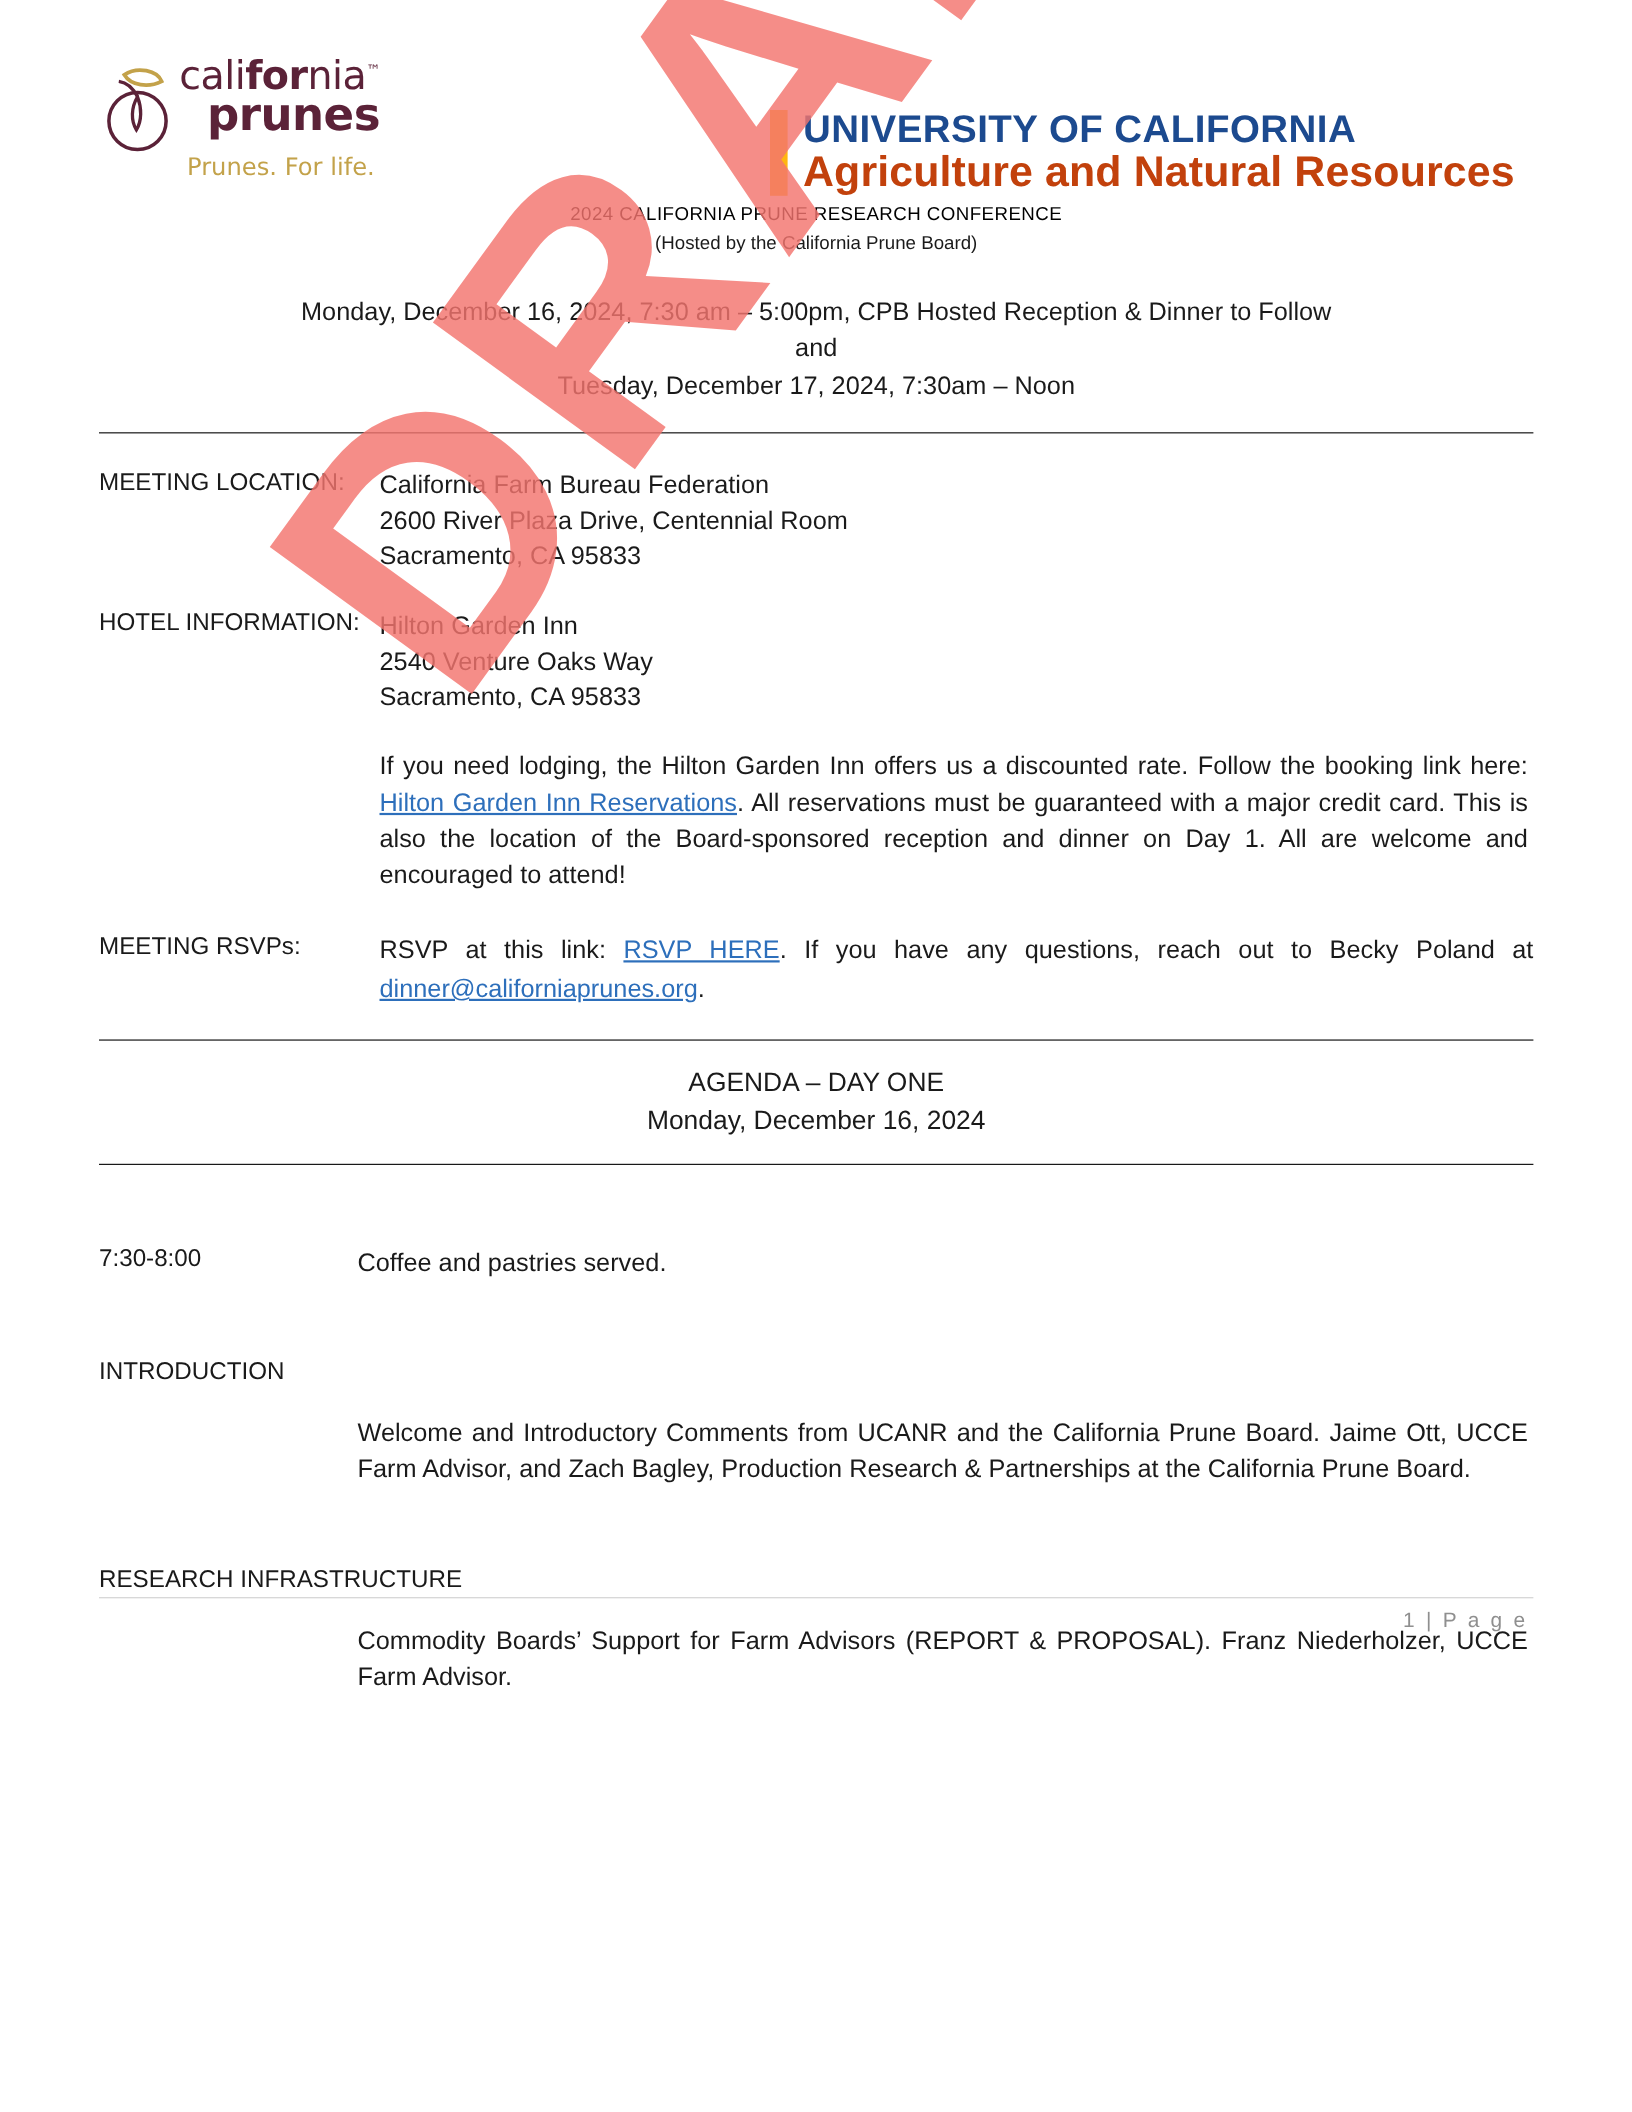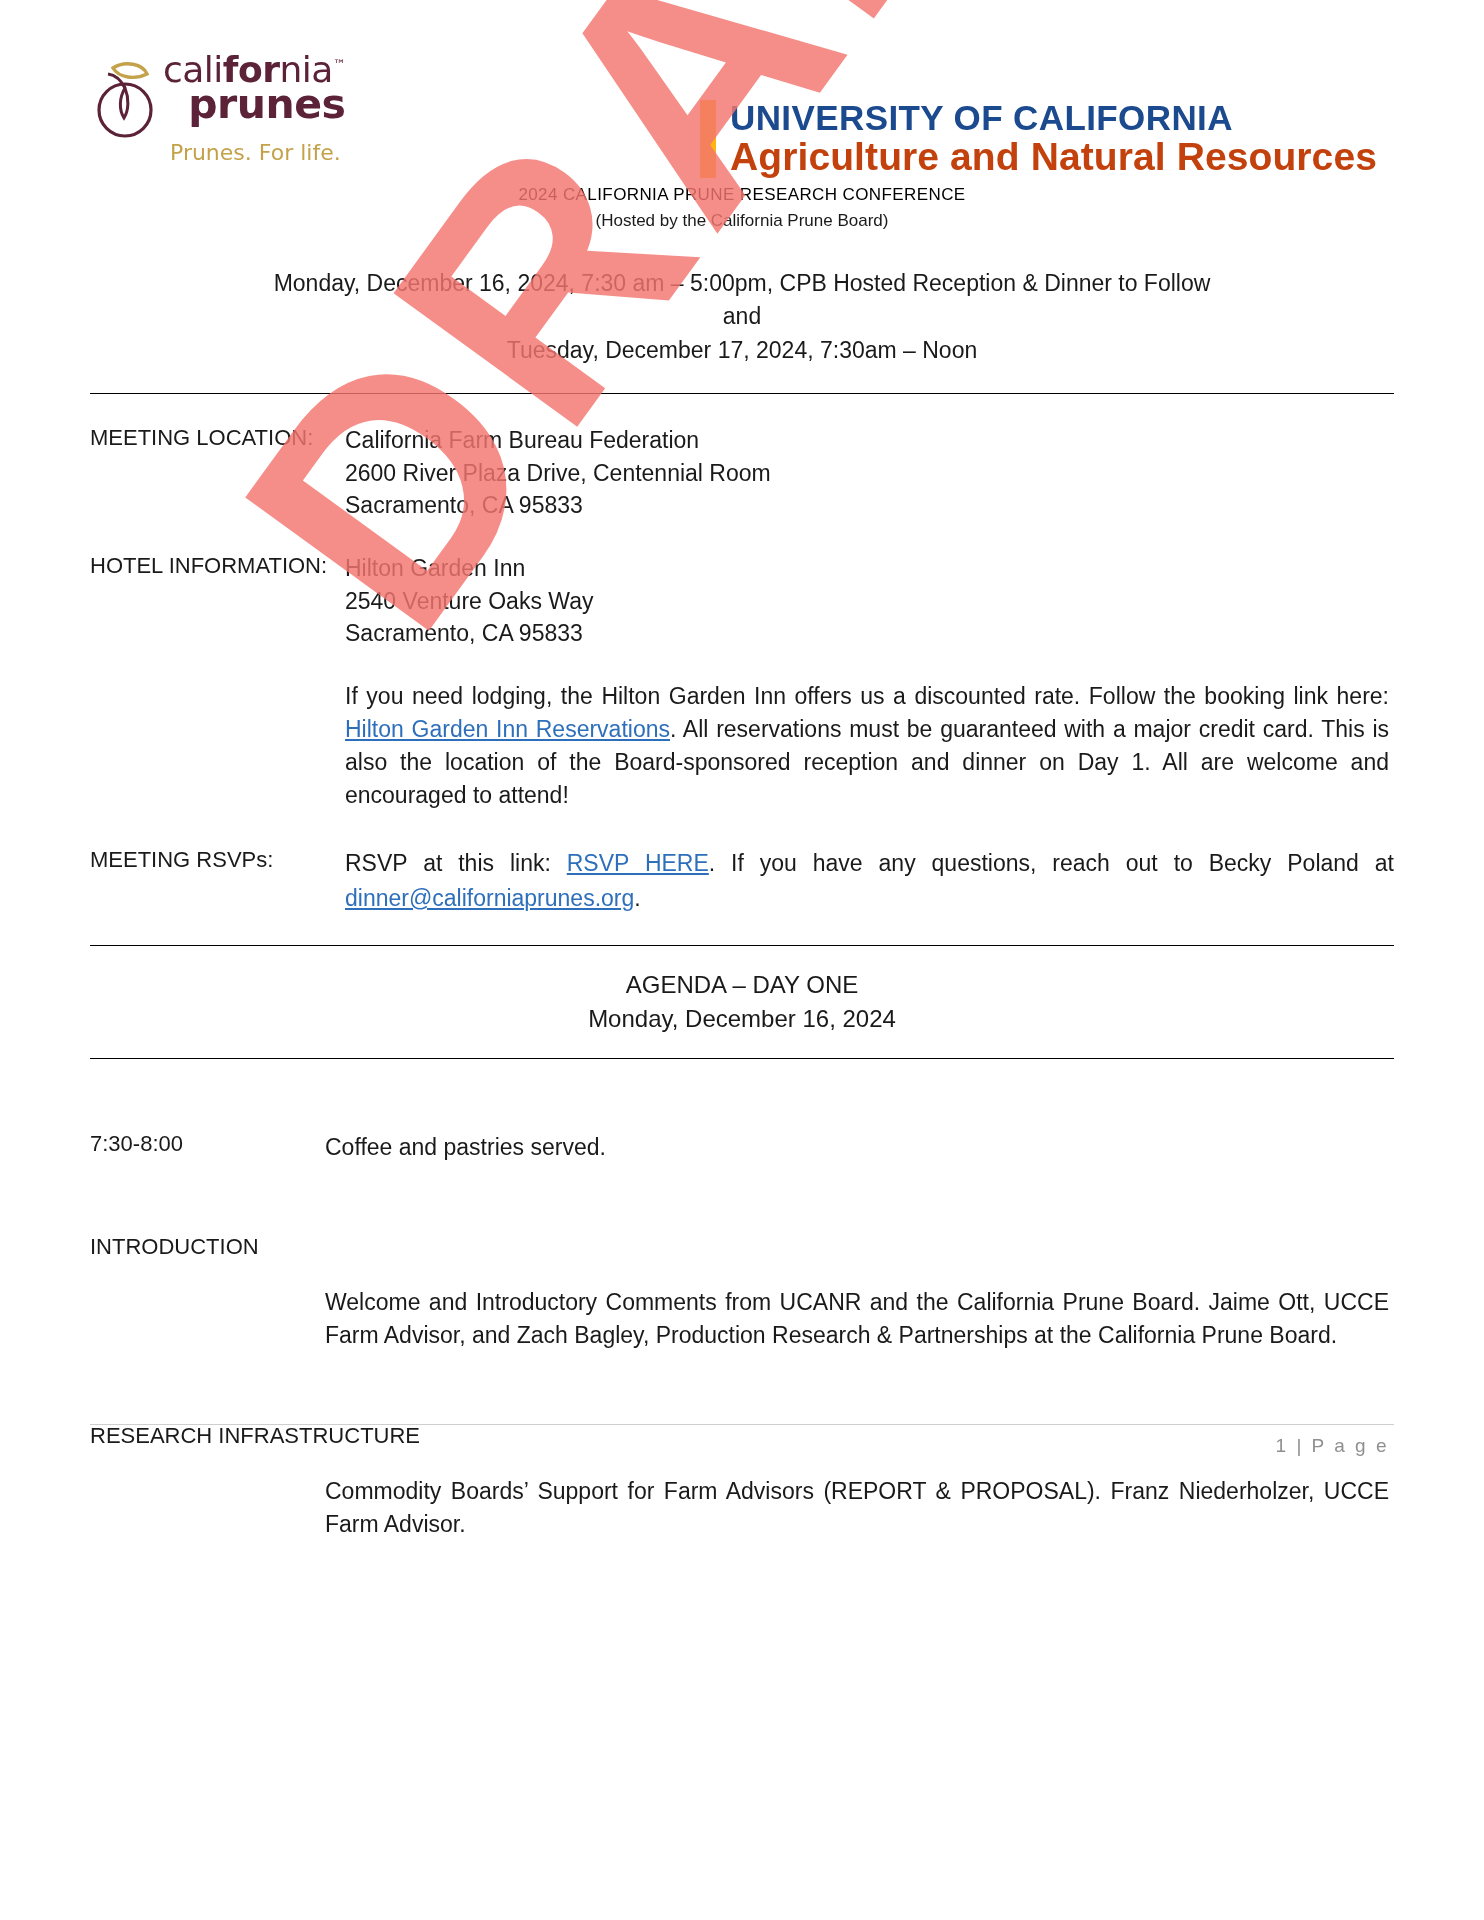--- a/index.html
+++ b/index.html
@@ -257,21 +257,21 @@
     color: #1a1a1a;
     text-align: justify;
     margin-bottom: 26px;
     margin-right: 5px;
   }
 
   
   .footer {
     position: absolute;
     left: 0;
-    bottom: 84px;
+    bottom: 56px;
     width: 1484px;
   }
   .footer-text {
     text-align: right;
     padding: 10px 95px 0 0;
     font-size: 19px;
     color: #8f8f8f;
     letter-spacing: 2.5px;
   }
 </style>

